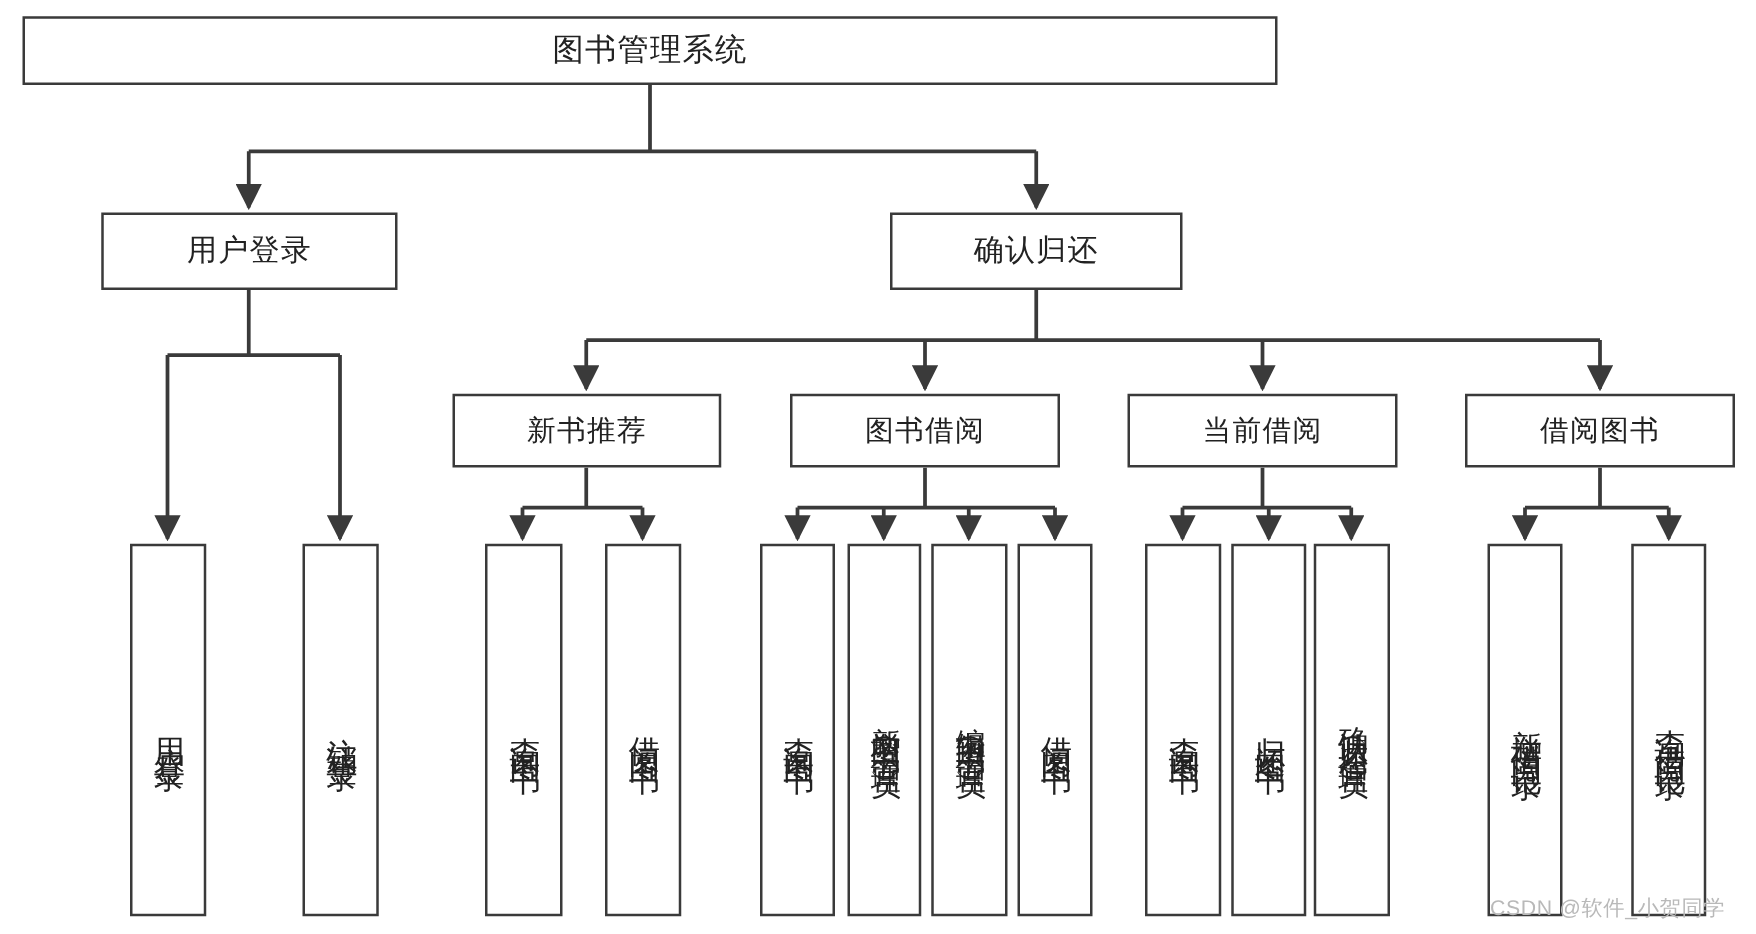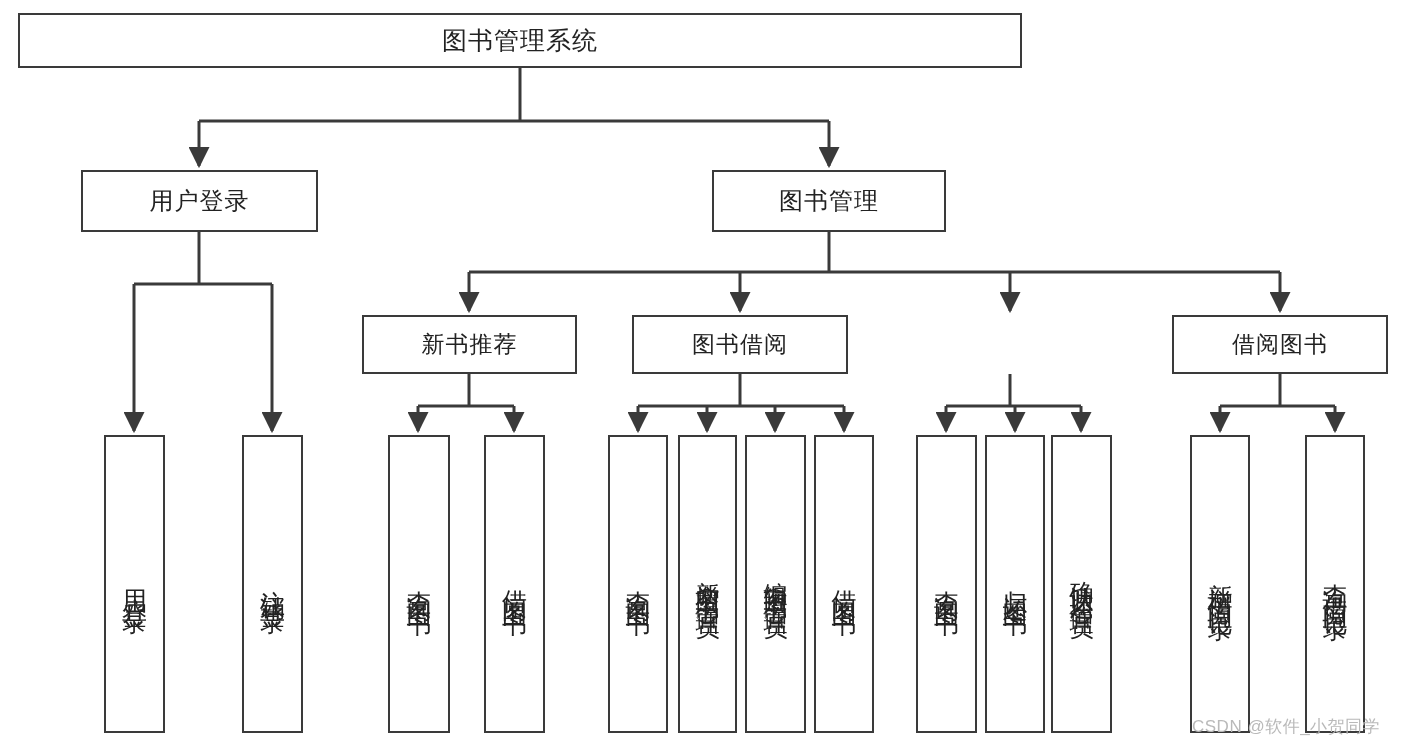--- a/index.html
+++ b/index.html
@@ -130,31 +130,34 @@
 
   <div class="node root" style="left:18px; top:13px; width:1004px; height:55px;">
     <span class="lbl">图书管理系统</span>
   </div>
 
   <div class="node mid" style="left:81px; top:170px; width:237px; height:62px;">
     <span class="lbl">用户登录</span>
   </div>
 
   <div class="node mid" style="left:712px; top:170px; width:234px; height:62px;">
-    <span class="lbl">图书管理</span>
+    <span class="lbl">确认归还</span>
   </div>
 
   <div class="node cat" style="left:632px; top:315px; width:216px; height:59px;">
     <span class="lbl">图书借阅</span>
   </div>
 
   <div class="node cat" style="left:362px; top:315px; width:215px; height:59px;">
     <span class="lbl">新书推荐</span>
   </div>
 
+  <div class="node cat" style="left:902px; top:315px; width:216px; height:59px;">
+    <span class="lbl">当前借阅</span>
+  </div>
 
   <div class="node cat" style="left:1172px; top:315px; width:216px; height:59px;">
     <span class="lbl">借阅图书</span>
   </div>
 
   <div class="node leaf" style="left:104px; top:435px; width:61px; height:298px;">
     <span class="lbl">用户登录</span>
   </div>
 
   <div class="node leaf" style="left:242px; top:435px; width:61px; height:298px;">

